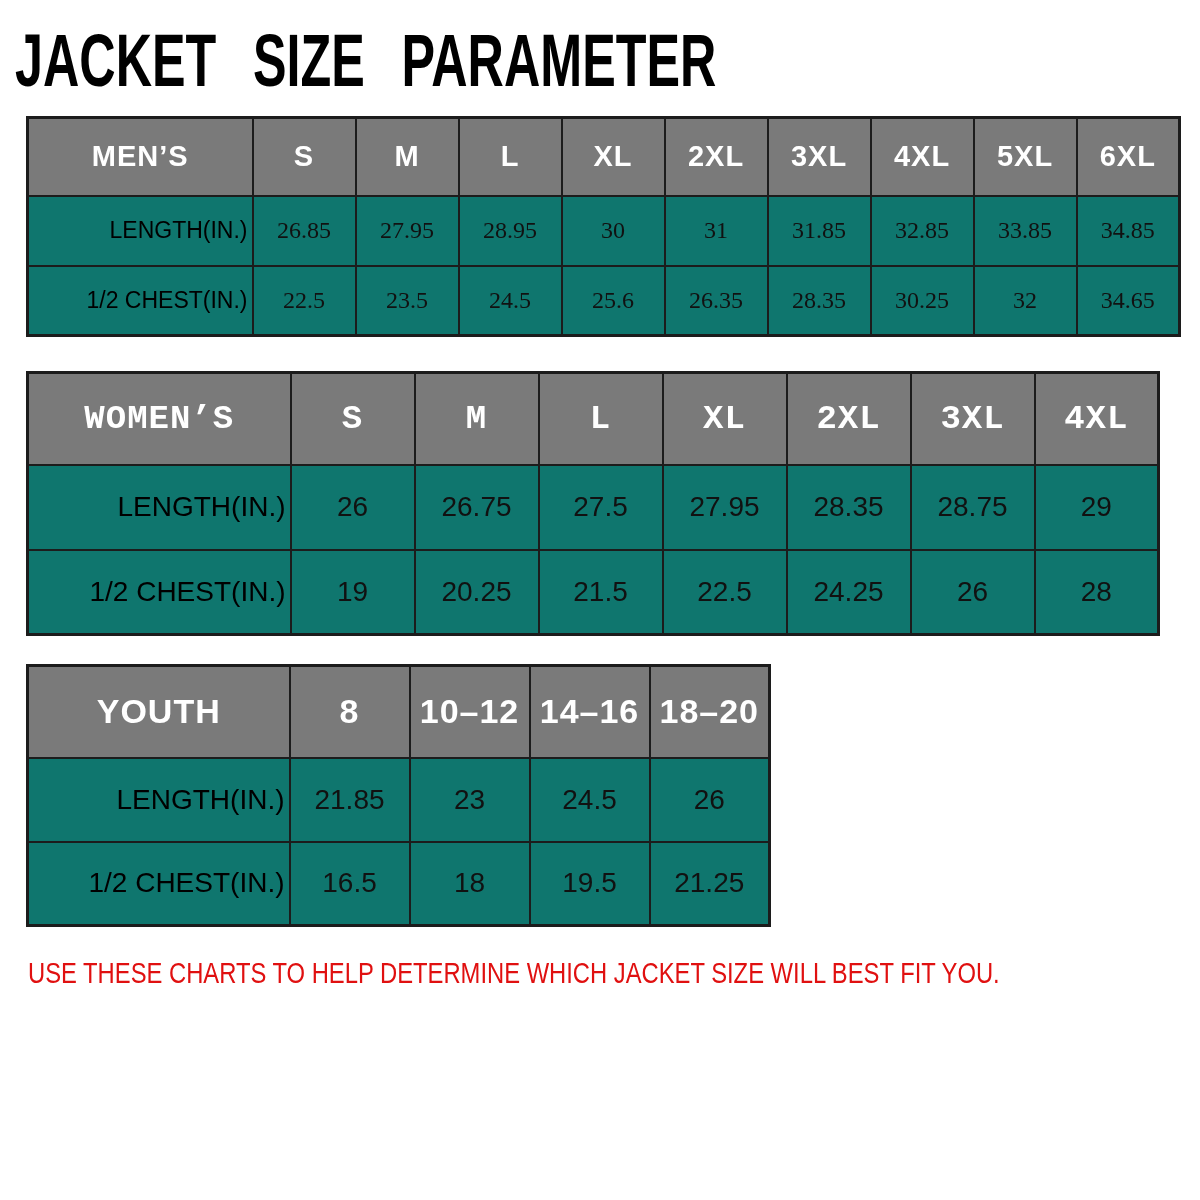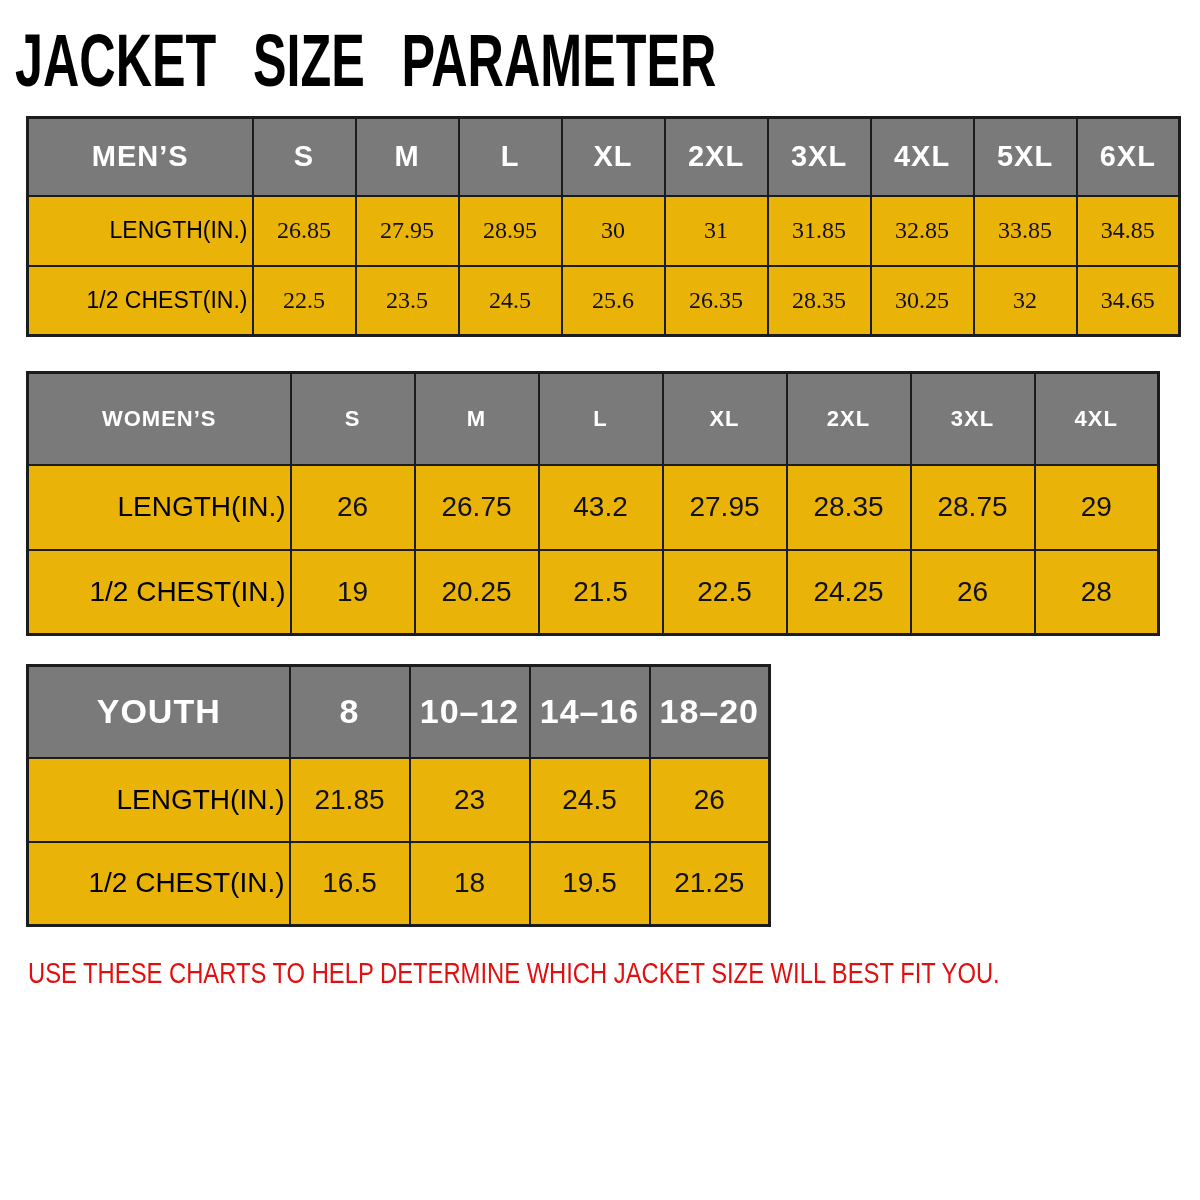--- a/index.html
+++ b/index.html
@@ -19,21 +19,21 @@
     font-size:74px;line-height:1;font-weight:bold;color:#000;
     white-space:nowrap;word-spacing:0.45em;letter-spacing:0;
     transform:scaleX(0.68);transform-origin:0 50%;
   }
   .note{
     margin:22px 0 0 28px;width:960px;
     font-size:27px;line-height:1.32;color:var(--red);
   }
   #tables{margin-left:26px;}
   table.size-table{
-    border-collapse:collapse;table-layout:fixed;background:#eab308;
+    border-collapse:collapse;table-layout:fixed;background:#0f766e;
     border:3px solid var(--border);
   }
   table.size-table th,table.size-table td{
     border:2px solid var(--border);
     text-align:center;vertical-align:middle;
     padding:0 4px;overflow:hidden;
   }
   table.size-table thead th{
     background:var(--gray);color:#ffffff;font-weight:bold;letter-spacing:1px;
   }
@@ -47,21 +47,21 @@
   .t0 tbody tr{height:70px;}
   .t0 thead th{font-size:29px;}
   .t0 tbody th{font-size:23px;}
   .t0 tbody td{font-size:24px;font-family:Liberation Serif, serif;}
   
   .t1{margin-top:34px;}
   .t1 .name{width:263px;}
   .t1 .size{width:124px;}
   .t1 thead tr{height:92px;}
   .t1 tbody tr{height:85px;}
-  .t1 thead th{font-size:22px;}
+  .t1 thead th{font-size:34px;font-family:Liberation Mono, monospace;}
   .t1 tbody th{font-size:28px;}
   .t1 tbody td{font-size:28px;}
   
   .t2{margin-top:28px;}
   .t2 .name{width:262px;}
   .t2 .size{width:120px;}
   .t2 thead tr{height:92px;}
   .t2 tbody tr{height:84px;}
   .t2 thead th{font-size:34px;}
   .t2 tbody th{font-size:28px;}
@@ -136,21 +136,21 @@
             <th class="size">2XL</th>
             <th class="size">3XL</th>
             <th class="size">4XL</th>
           </tr>
         </thead>
         <tbody>
           <tr>
             <th>LENGTH(IN.)</th>
             <td>26</td>
             <td>26.75</td>
-            <td>43.2</td>
+            <td>27.5</td>
             <td>27.95</td>
             <td>28.35</td>
             <td>28.75</td>
             <td>29</td>
           </tr>
           <tr>
             <th>1/2 CHEST(IN.)</th>
             <td>19</td>
             <td>20.25</td>
             <td>21.5</td>

